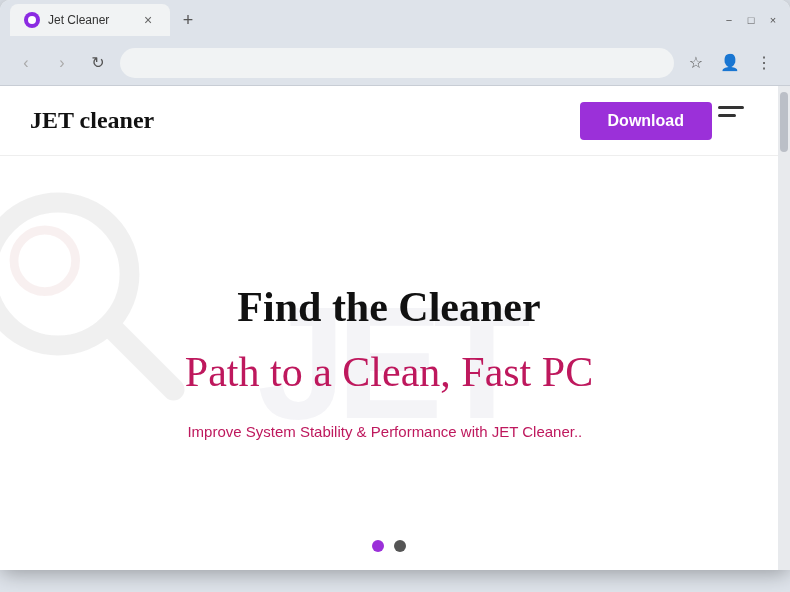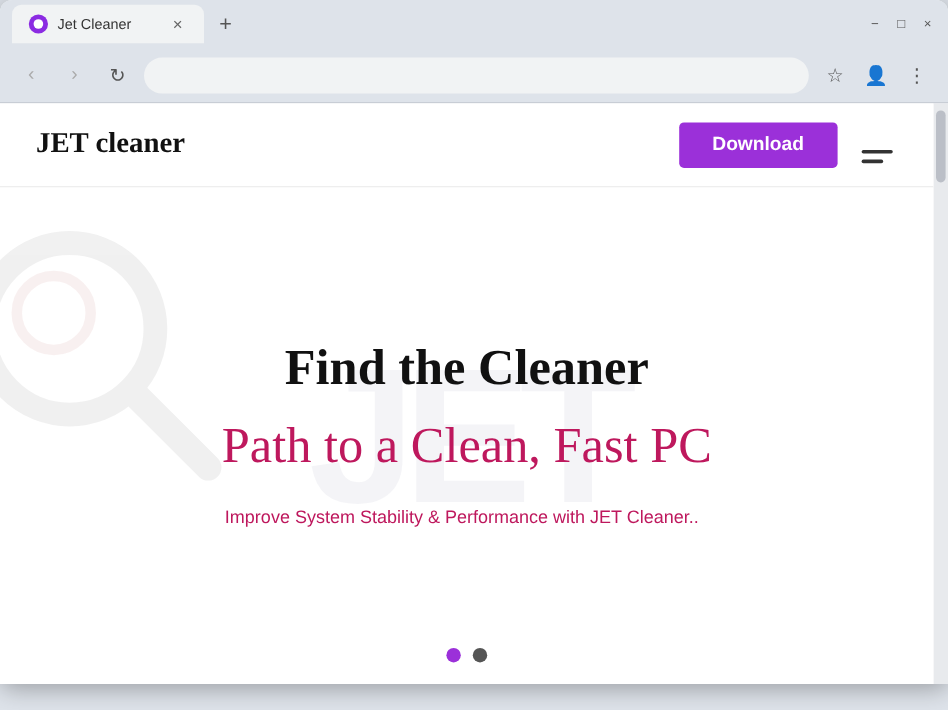--- a/index.html
+++ b/index.html
@@ -176,22 +176,22 @@
     }
     .site-logo {
       font-size: 24px;
       font-weight: 700;
       color: #111;
       font-family: Georgia, serif;
     }
     .site-nav-right {
       margin-left: auto;
       display: flex;
-      align-items: flex-end;
-      gap: 16px;
+      align-items: flex-start;
+      gap: 2px;
     }
     .download-btn {
       background: #9b30d9;
       color: white;
       border: none;
       border-radius: 4px;
       padding: 10px 28px;
       font-size: 16px;
       font-weight: 600;
       cursor: pointer;

